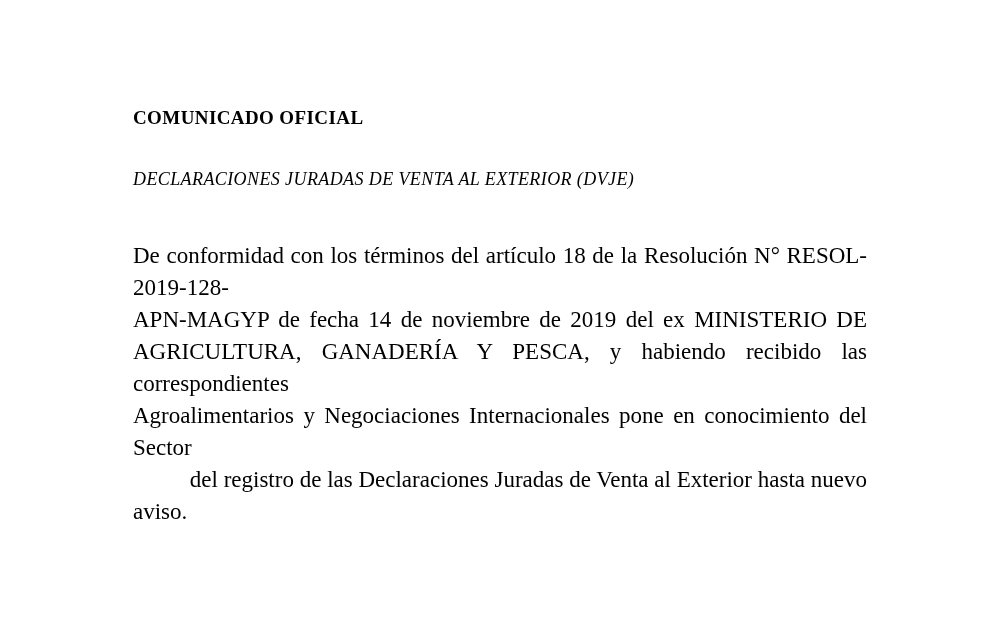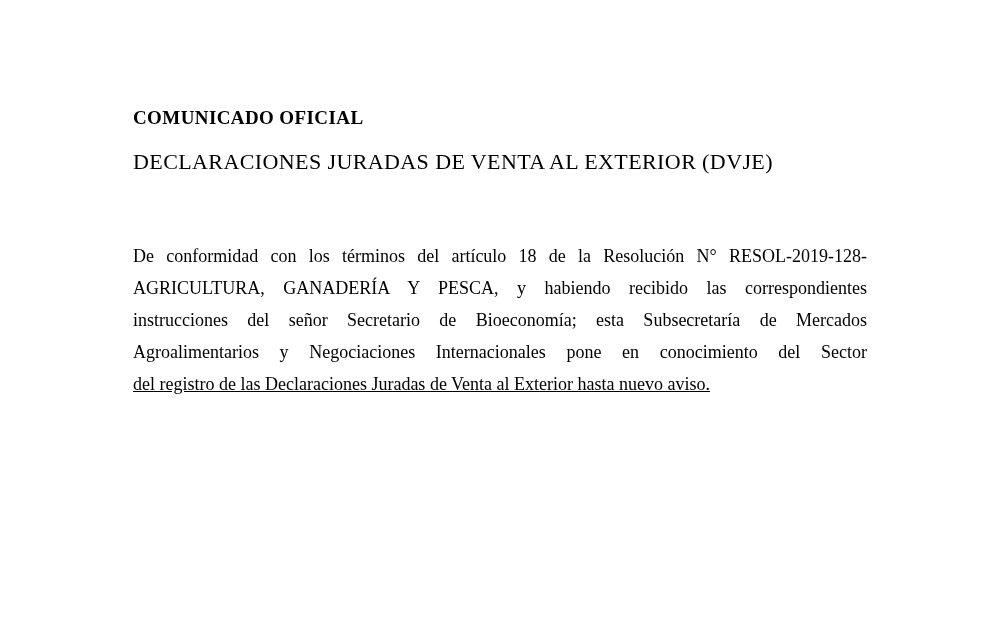--- a/index.html
+++ b/index.html
@@ -31,44 +31,44 @@
     top: 106px;
     left: 0;
     font-size: 19px;
     font-weight: bold;
     letter-spacing: 0.4px;
     line-height: 24px;
     white-space: nowrap;
   }
   .doc-subtitle {
     position: absolute;
-    top: 150px;
+    top: 167px;
     left: 0;
-    font-size: 22px;
+    font-size: 18px;
+    font-style: italic;
     letter-spacing: 0.4px;
     line-height: 24px;
     white-space: nowrap;
   }
   .doc-body {
     position: absolute;
     top: 240px;
     left: 0;
     width: 734px;
-    font-size: 18px;
+    font-size: 23px;
   }
   .doc-line {
     line-height: 32px;
     text-align: justify;
     text-align-last: justify;
     text-justify: inter-word;
   }
   .doc-line.last-line {
-    text-align: center;
+    text-align: right;
     text-align-last: left;
-    text-decoration: underline;
   }
   .doc-dateline {
     position: absolute;
     top: 556px;
     left: 0;
     font-size: 18px;
     line-height: 32px;
     white-space: nowrap;
   }
 </style>
@@ -77,21 +77,21 @@
 
 <div class="page">
   <div class="content">
 
     <div class="doc-title">COMUNICADO OFICIAL</div>
 
     <div class="doc-subtitle">DECLARACIONES JURADAS DE VENTA AL EXTERIOR (DVJE)</div>
 
     <div class="doc-body">
       <div class="doc-line">De conformidad con los términos del artículo 18 de la Resolución N° RESOL-2019-128-</div>
+      <div class="doc-line">APN-MAGYP de fecha 14 de noviembre de 2019 del ex MINISTERIO DE</div>
       <div class="doc-line">AGRICULTURA, GANADERÍA Y PESCA, y habiendo recibido las correspondientes</div>
-      <div class="doc-line">instrucciones del señor Secretario de Bioeconomía; esta Subsecretaría de Mercados</div>
       <div class="doc-line">Agroalimentarios y Negociaciones Internacionales pone en conocimiento del Sector</div>
       <div class="doc-line last-line">del registro de las Declaraciones Juradas de Venta al Exterior hasta nuevo aviso.</div>
     </div>
 
 
   </div>
 </div>
 
 </body></html>

